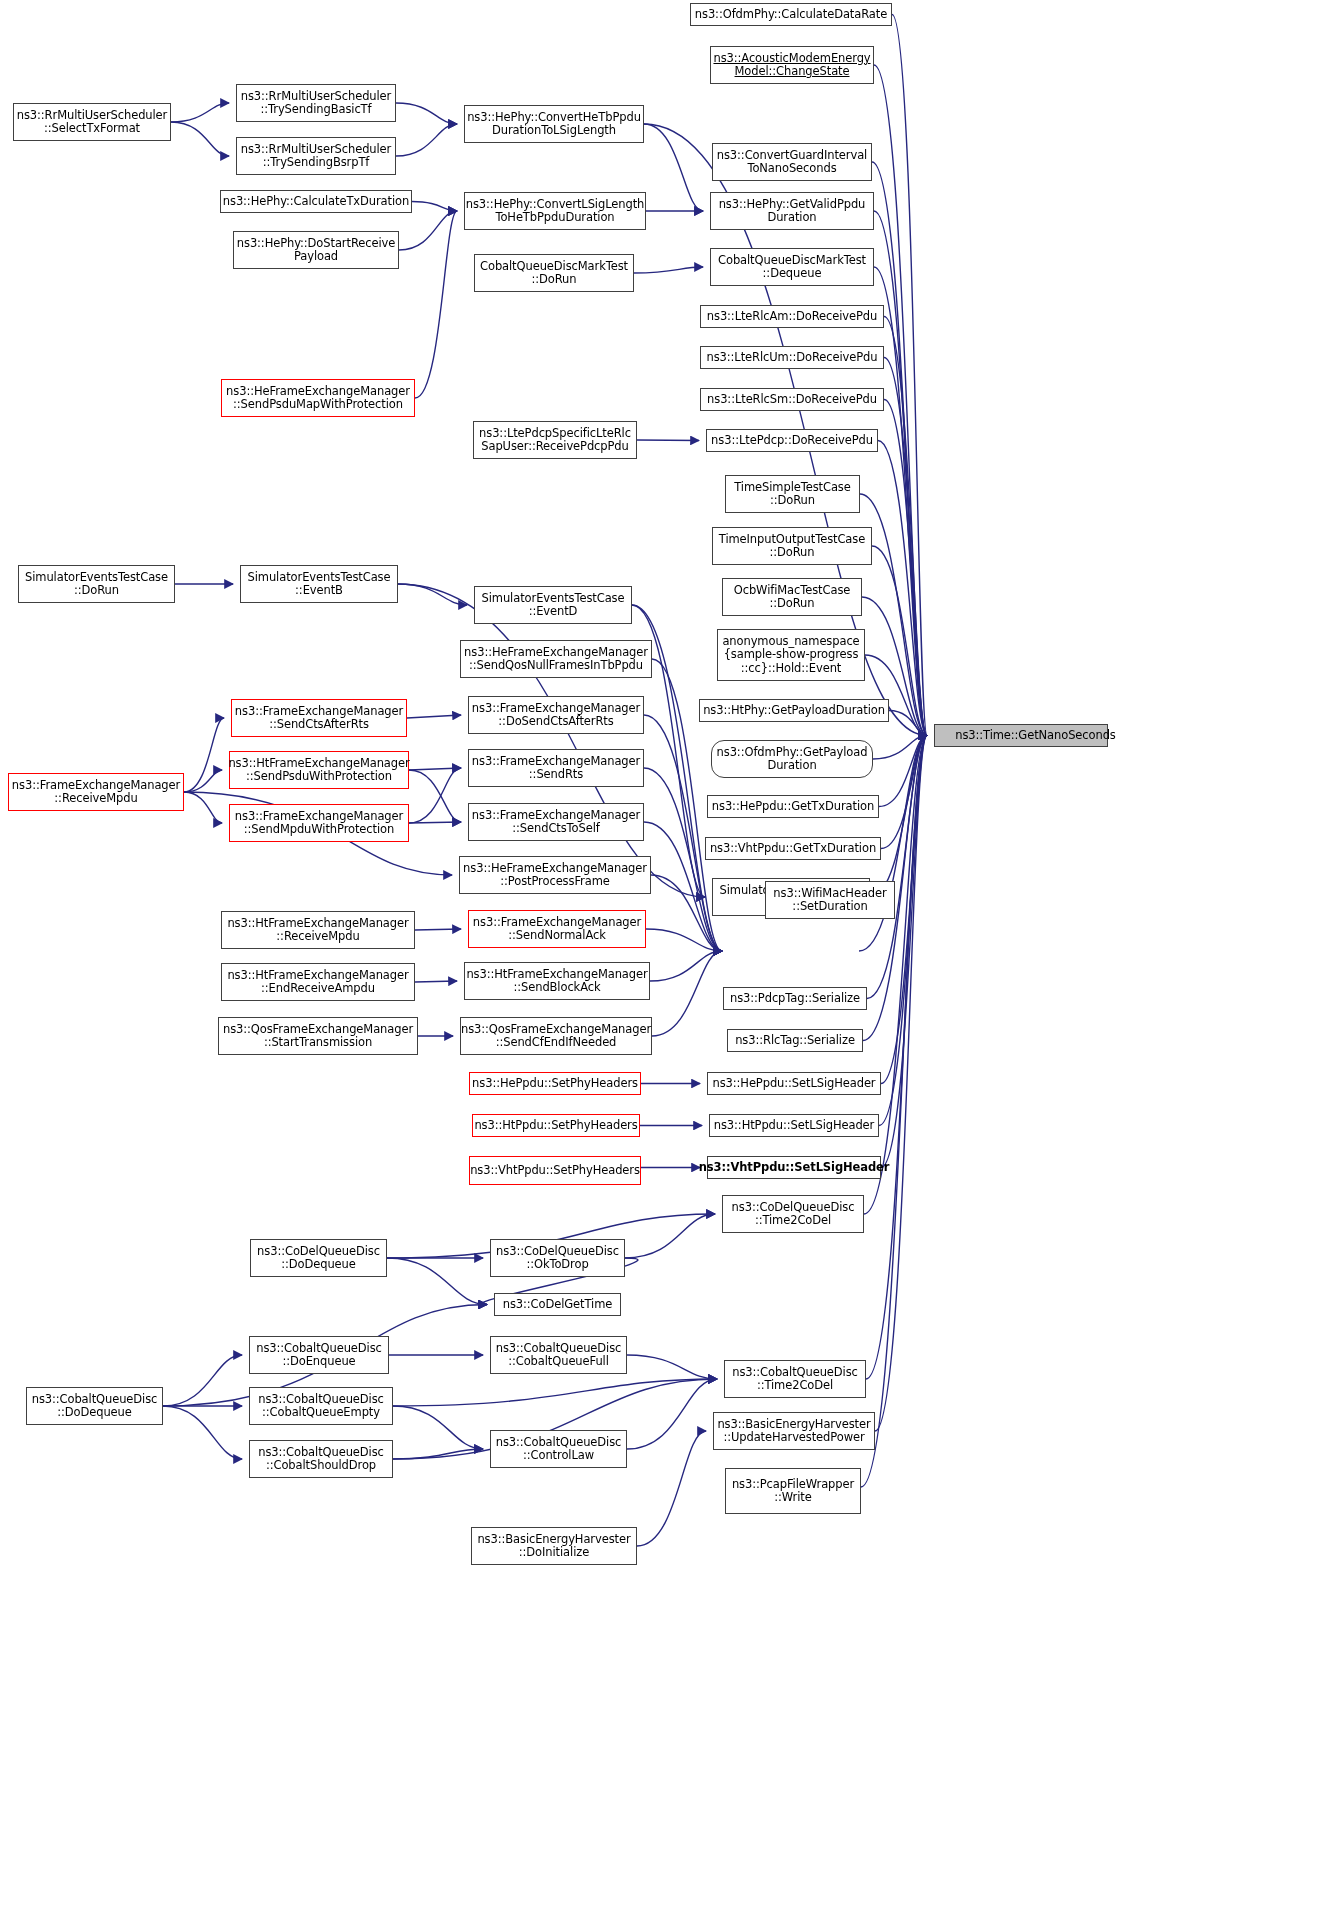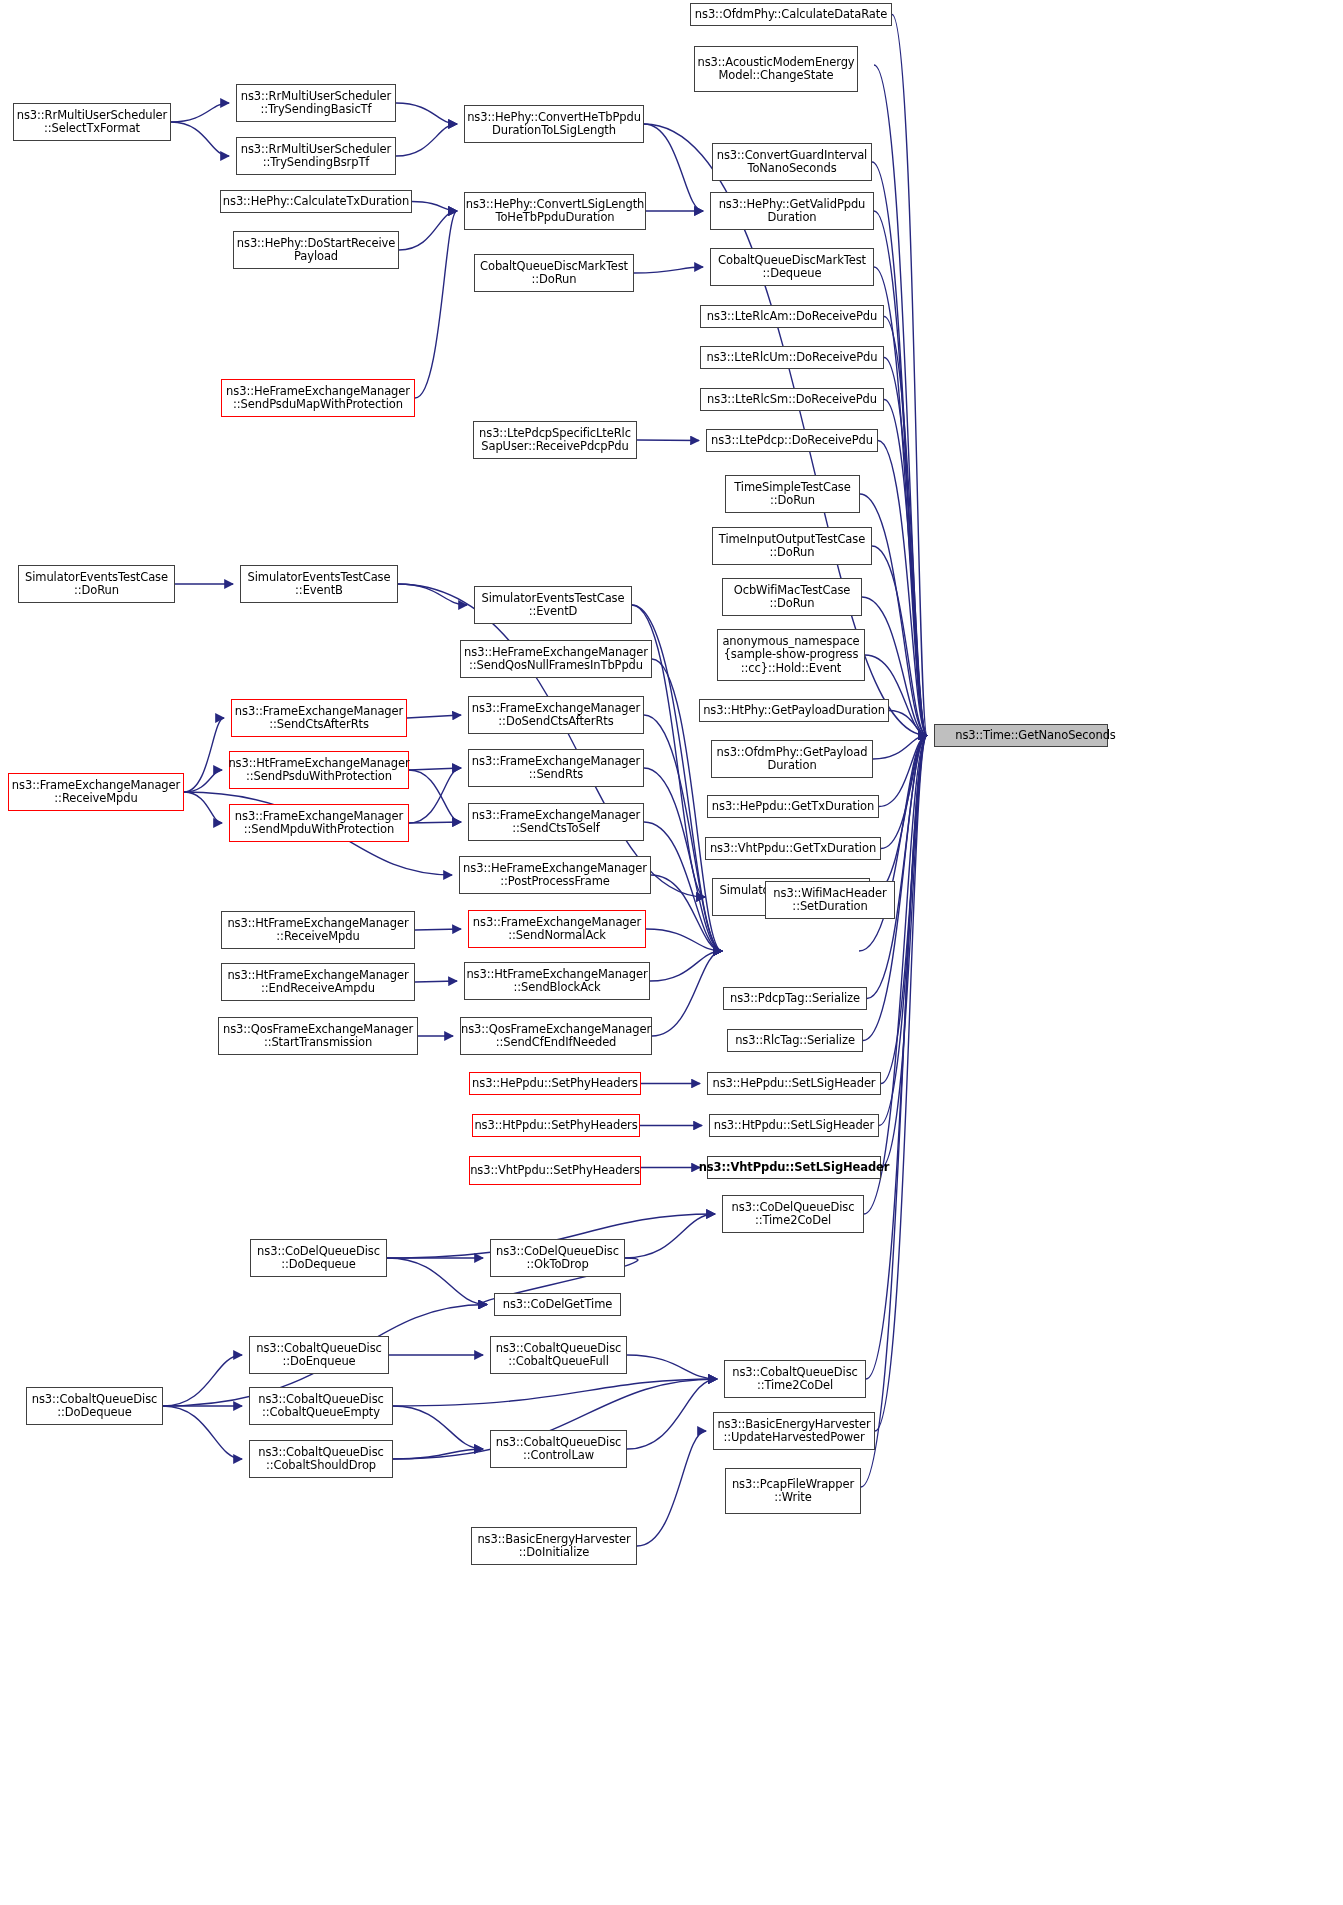--- a/index.html
+++ b/index.html
@@ -200,21 +200,21 @@
 ::DoDequeue</div>
     <div class="node" style="left: 249px; top: 1387px; width: 144px; height: 38px;">ns3::CobaltQueueDisc
 ::CobaltQueueEmpty</div>
     <div class="node" style="left: 490px; top: 1430px; width: 137px; height: 38px;">ns3::CobaltQueueDisc
 ::ControlLaw</div>
     <div class="node" style="left: 249px; top: 1440px; width: 144px; height: 38px;">ns3::CobaltQueueDisc
 ::CobaltShouldDrop</div>
     <div class="node" style="left: 471px; top: 1527px; width: 166px; height: 38px;">ns3::BasicEnergyHarvester
 ::DoInitialize</div>
     <div class="node" style="left: 690px; top: 3px; width: 202px; height: 23px;">ns3::OfdmPhy::CalculateDataRate</div>
-    <div class="node" style="left: 694px; top: 46px; width: 164px; height: 46px;">ns3::AcousticModemEnergy
+    <div class="node" style="left: 710px; top: 46px; width: 164px; height: 38px; text-decoration: underline;">ns3::AcousticModemEnergy
 Model::ChangeState</div>
     <div class="node" style="left: 712px; top: 143px; width: 160px; height: 38px;">ns3::ConvertGuardInterval
 ToNanoSeconds</div>
     <div class="node" style="left: 710px; top: 192px; width: 164px; height: 38px;">ns3::HePhy::GetValidPpdu
 Duration</div>
     <div class="node" style="left: 710px; top: 248px; width: 164px; height: 38px;">CobaltQueueDiscMarkTest
 ::Dequeue</div>
     <div class="node" style="left: 700px; top: 305px; width: 184px; height: 23px;">ns3::LteRlcAm::DoReceivePdu</div>
     <div class="node" style="left: 700px; top: 346px; width: 184px; height: 23px;">ns3::LteRlcUm::DoReceivePdu</div>
     <div class="node" style="left: 700px; top: 388px; width: 184px; height: 23px;">ns3::LteRlcSm::DoReceivePdu</div>
@@ -222,21 +222,21 @@
     <div class="node" style="left: 725px; top: 475px; width: 135px; height: 38px;">TimeSimpleTestCase
 ::DoRun</div>
     <div class="node" style="left: 712px; top: 527px; width: 160px; height: 38px;">TimeInputOutputTestCase
 ::DoRun</div>
     <div class="node" style="left: 722px; top: 578px; width: 140px; height: 38px;">OcbWifiMacTestCase
 ::DoRun</div>
     <div class="node" style="left: 717px; top: 629px; width: 148px; height: 52px;">anonymous_namespace
 {sample-show-progress
 ::cc}::Hold::Event</div>
     <div class="node" style="left: 699px; top: 699px; width: 190px; height: 23px;">ns3::HtPhy::GetPayloadDuration</div>
-    <div class="node" style="left: 711px; top: 740px; width: 162px; height: 38px;">ns3::OfdmPhy::GetPayload
+    <div class="node" style="left: 711px; top: 740px; width: 162px; height: 38px; border-radius: 13px;">ns3::OfdmPhy::GetPayload
 Duration</div>
     <div class="node" style="left: 707px; top: 795px; width: 172px; height: 23px;">ns3::HePpdu::GetTxDuration</div>
     <div class="node" style="left: 705px; top: 837px; width: 176px; height: 23px;">ns3::VhtPpdu::GetTxDuration</div>
     <div class="node" style="left: 712px; top: 878px; width: 158px; height: 38px;">SimulatorEventsTestCase
 ::NowUs</div>
     <div class="node" style="left: 729px; top: 881px; width: 130px; height: 38px; margin-left: 36px;">ns3::WifiMacHeader
 ::SetDuration</div>
     <div class="node" style="left: 723px; top: 987px; width: 144px; height: 23px;">ns3::PdcpTag::Serialize</div>
     <div class="node" style="left: 727px; top: 1029px; width: 136px; height: 23px;">ns3::RlcTag::Serialize</div>
     <div class="node" style="left: 707px; top: 1072px; width: 174px; height: 23px;">ns3::HePpdu::SetLSigHeader</div>

